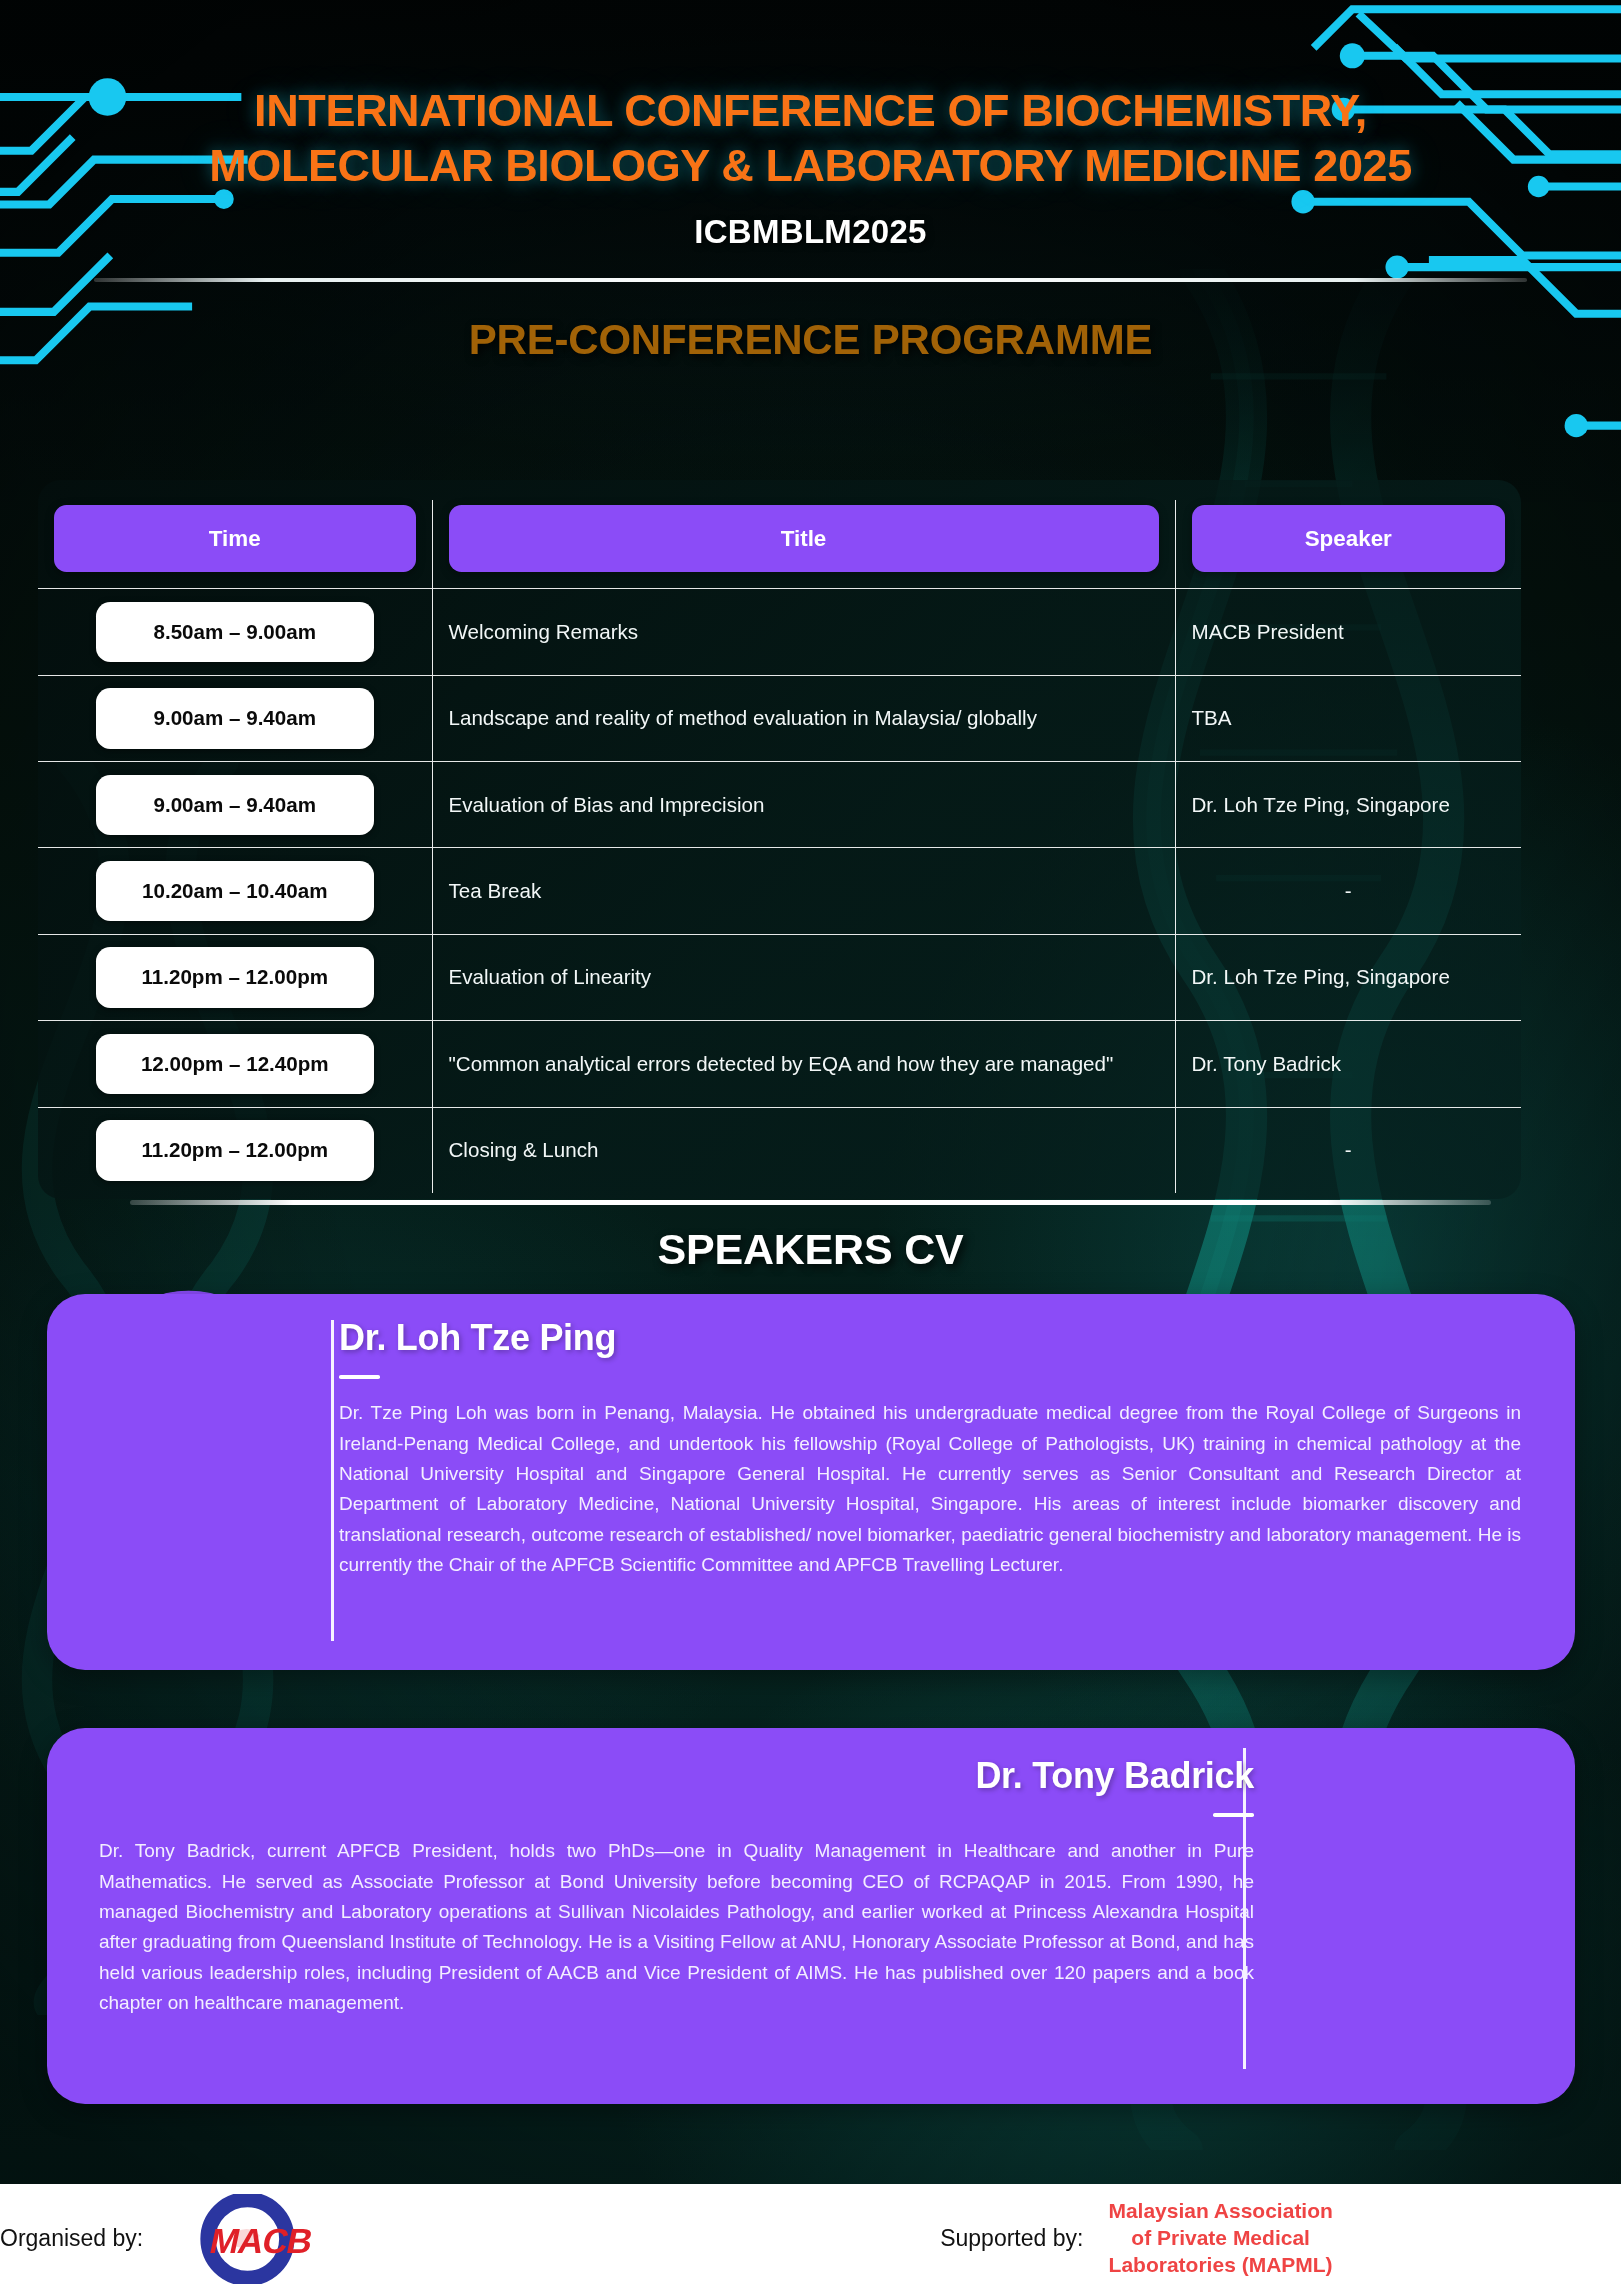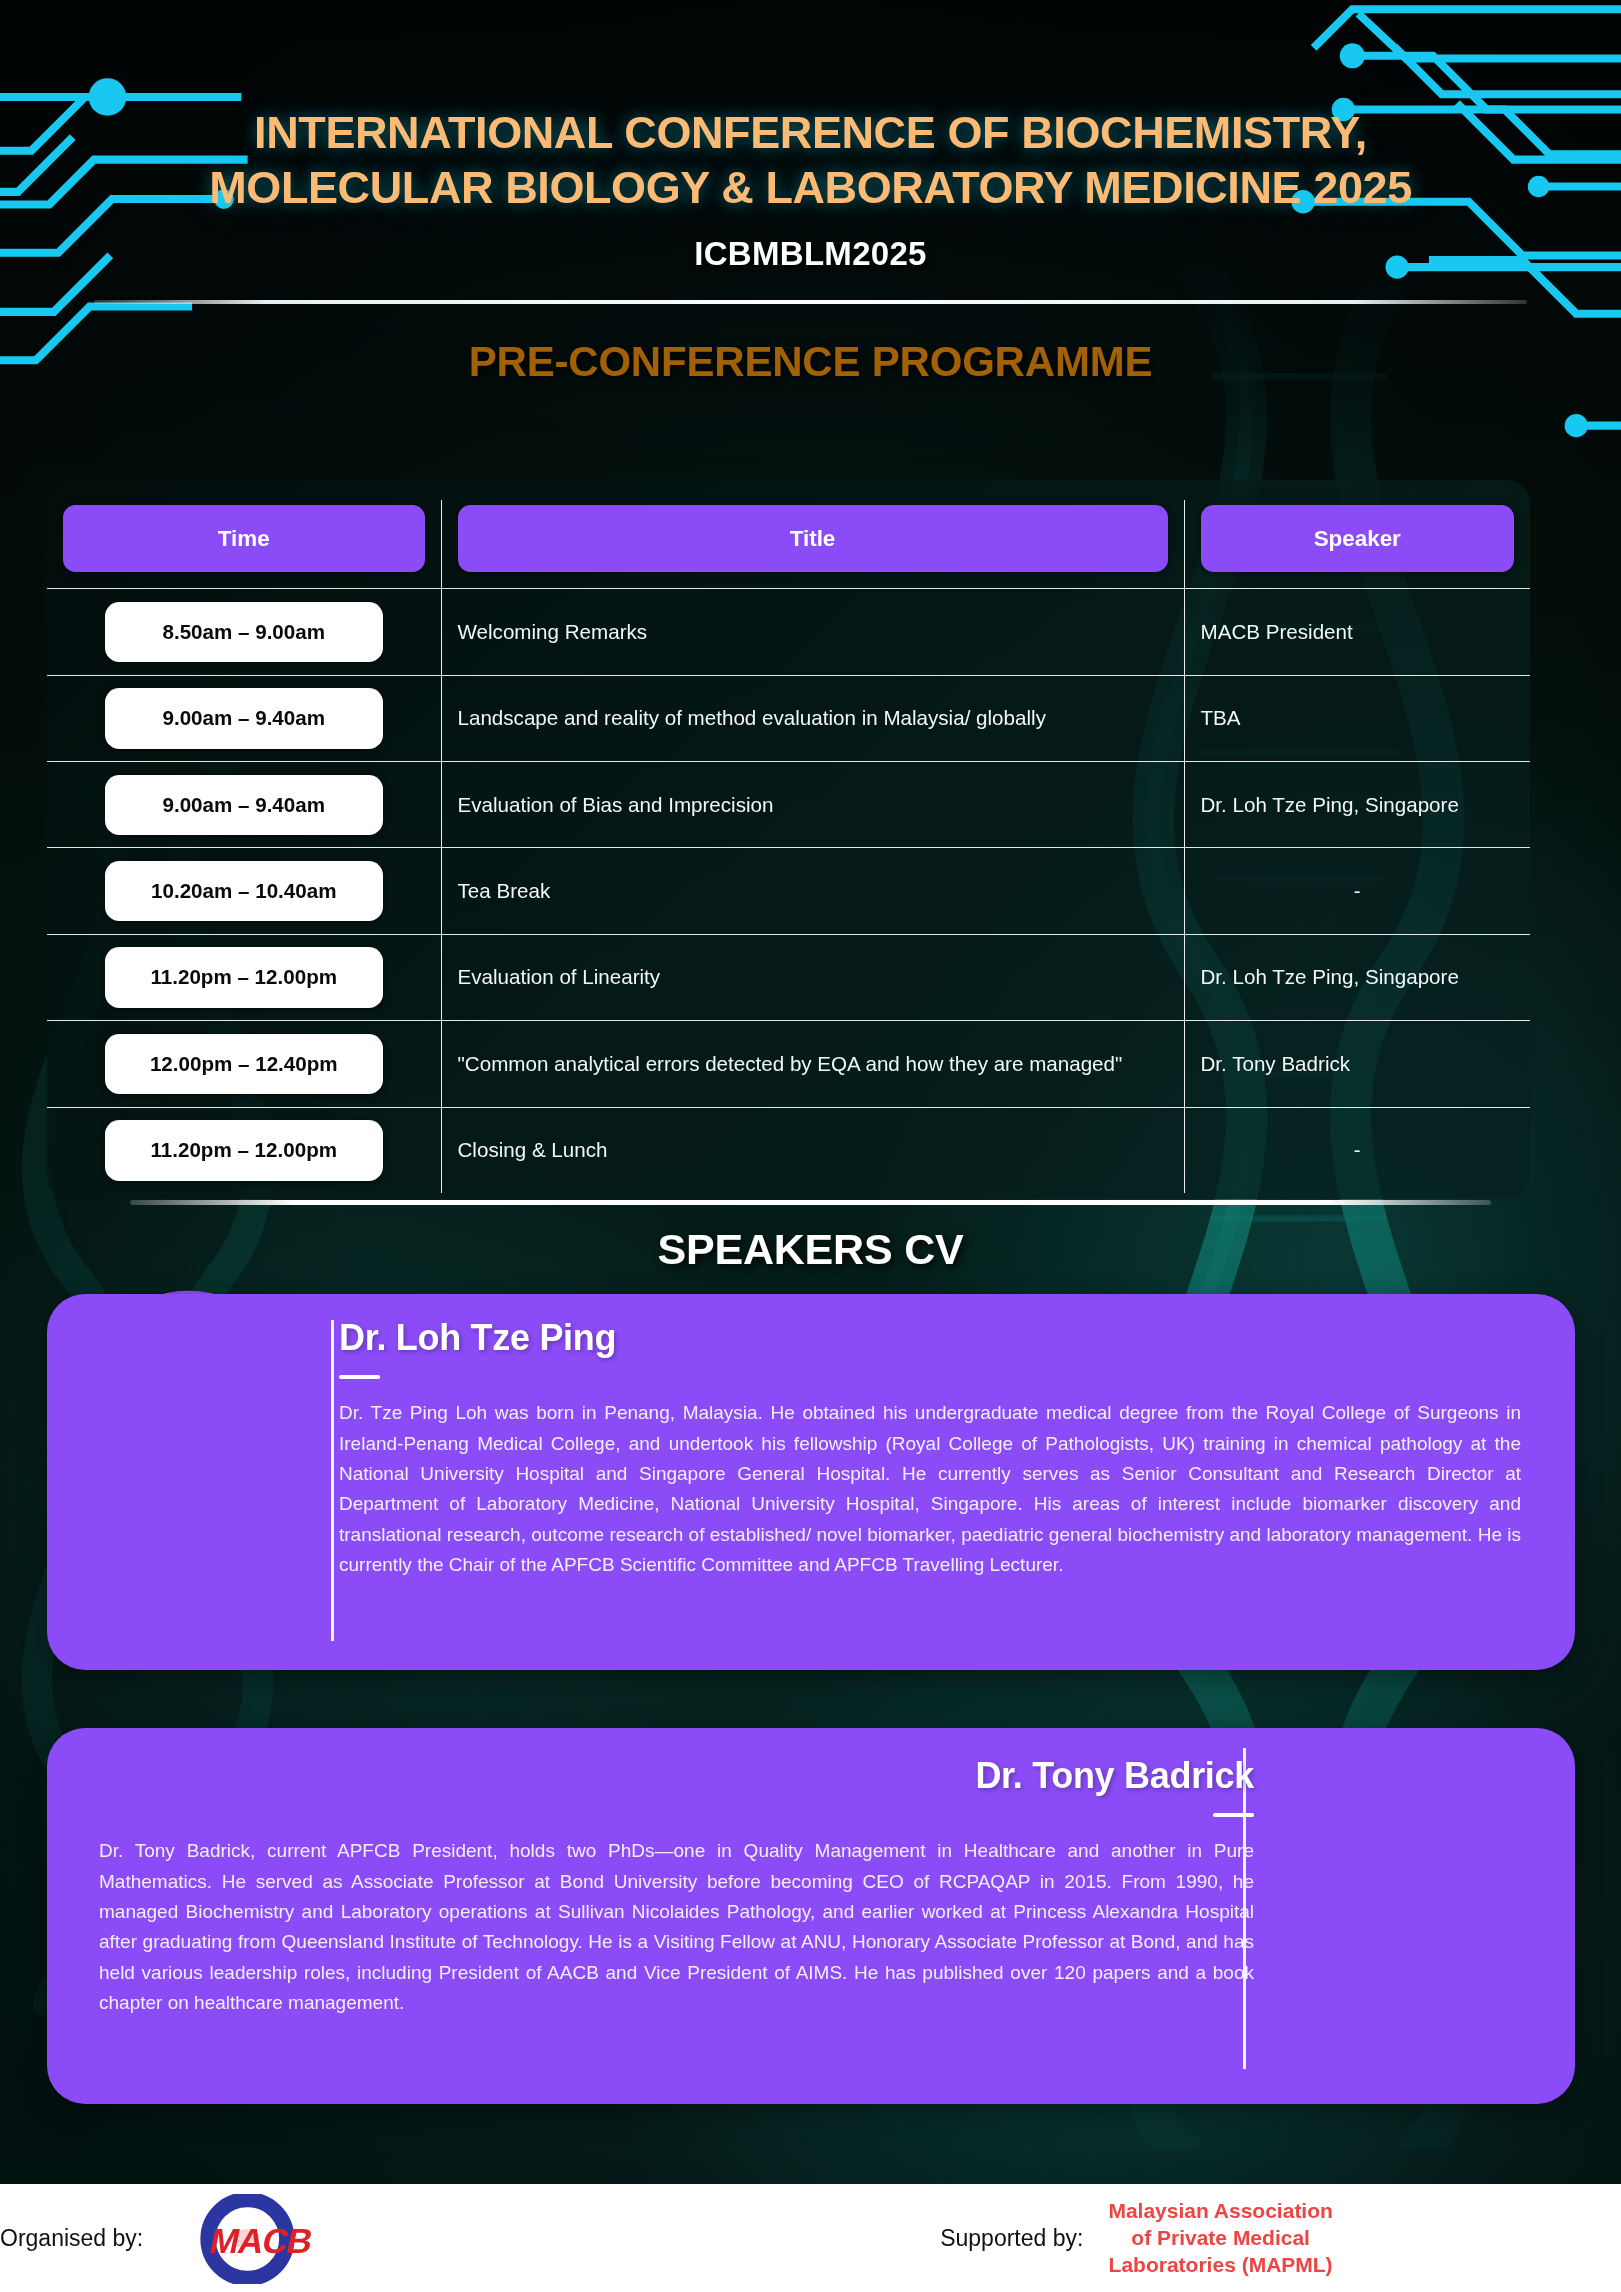--- a/index.html
+++ b/index.html
@@ -43,26 +43,26 @@
   
   .helix { position:absolute; right:-36px; top:269px; width:681px; height:1881px; opacity:0.52; }
   .helix2 { position:absolute; left:-72px; top:761px; width:466px; height:1254px; opacity:0.28; }
 
   
   .circuits { position:absolute; left:0; top:0; width:1621px; height:502px; }
 
   
   .header { position:absolute; left:0; top:0; width:100%; text-align:center; z-index:6; }
   .conf-title {
-    color:#fdba74;
+    color:#f97316;
     font-size: 45px;
     font-weight: 800;
     letter-spacing: -0.4px;
     line-height: 1.22;
-    margin-top: 106px;
+    margin-top: 84px;
     padding: 0 161px;
     text-transform: uppercase;
     text-shadow: 0 0 16px rgba(34,215,240,0.40), 0 0 39px rgba(34,215,240,0.18);
   }
   .conf-abbr {
     color:#ffffff;
     font-size: 33px;
     font-weight: 800;
     letter-spacing: 0.3px;
     margin-top: 19.7px;
@@ -77,21 +77,21 @@
     color:#a16207;
     font-size: 42px;
     font-weight: 800;
     letter-spacing: -0.2px;
     margin-top: 34px;
     text-shadow: 2.7px 2.7px 8px rgba(0,0,0,0.9);
   }
 
   
   .table-wrap {
-    position:absolute; left: 47px; top: 480px; width: 1483px;
+    position:absolute; left: 38px; top: 480px; width: 1483px;
     z-index: 6;
     background: linear-gradient(135deg, rgba(3,14,13,0.88) 0%, rgba(5,26,24,0.80) 55%, rgba(5,32,30,0.74) 100%);
     border-radius: 23px;
     padding: 19.7px 0 5.4px 0;
   }
   .ptable { width:100%; border-collapse: collapse; table-layout: fixed; }
   .ptable col.c-time { width: 394px; }
   .ptable col.c-title { width: 743px; }
   .ptable col.c-speaker { width: 346px; }
 

